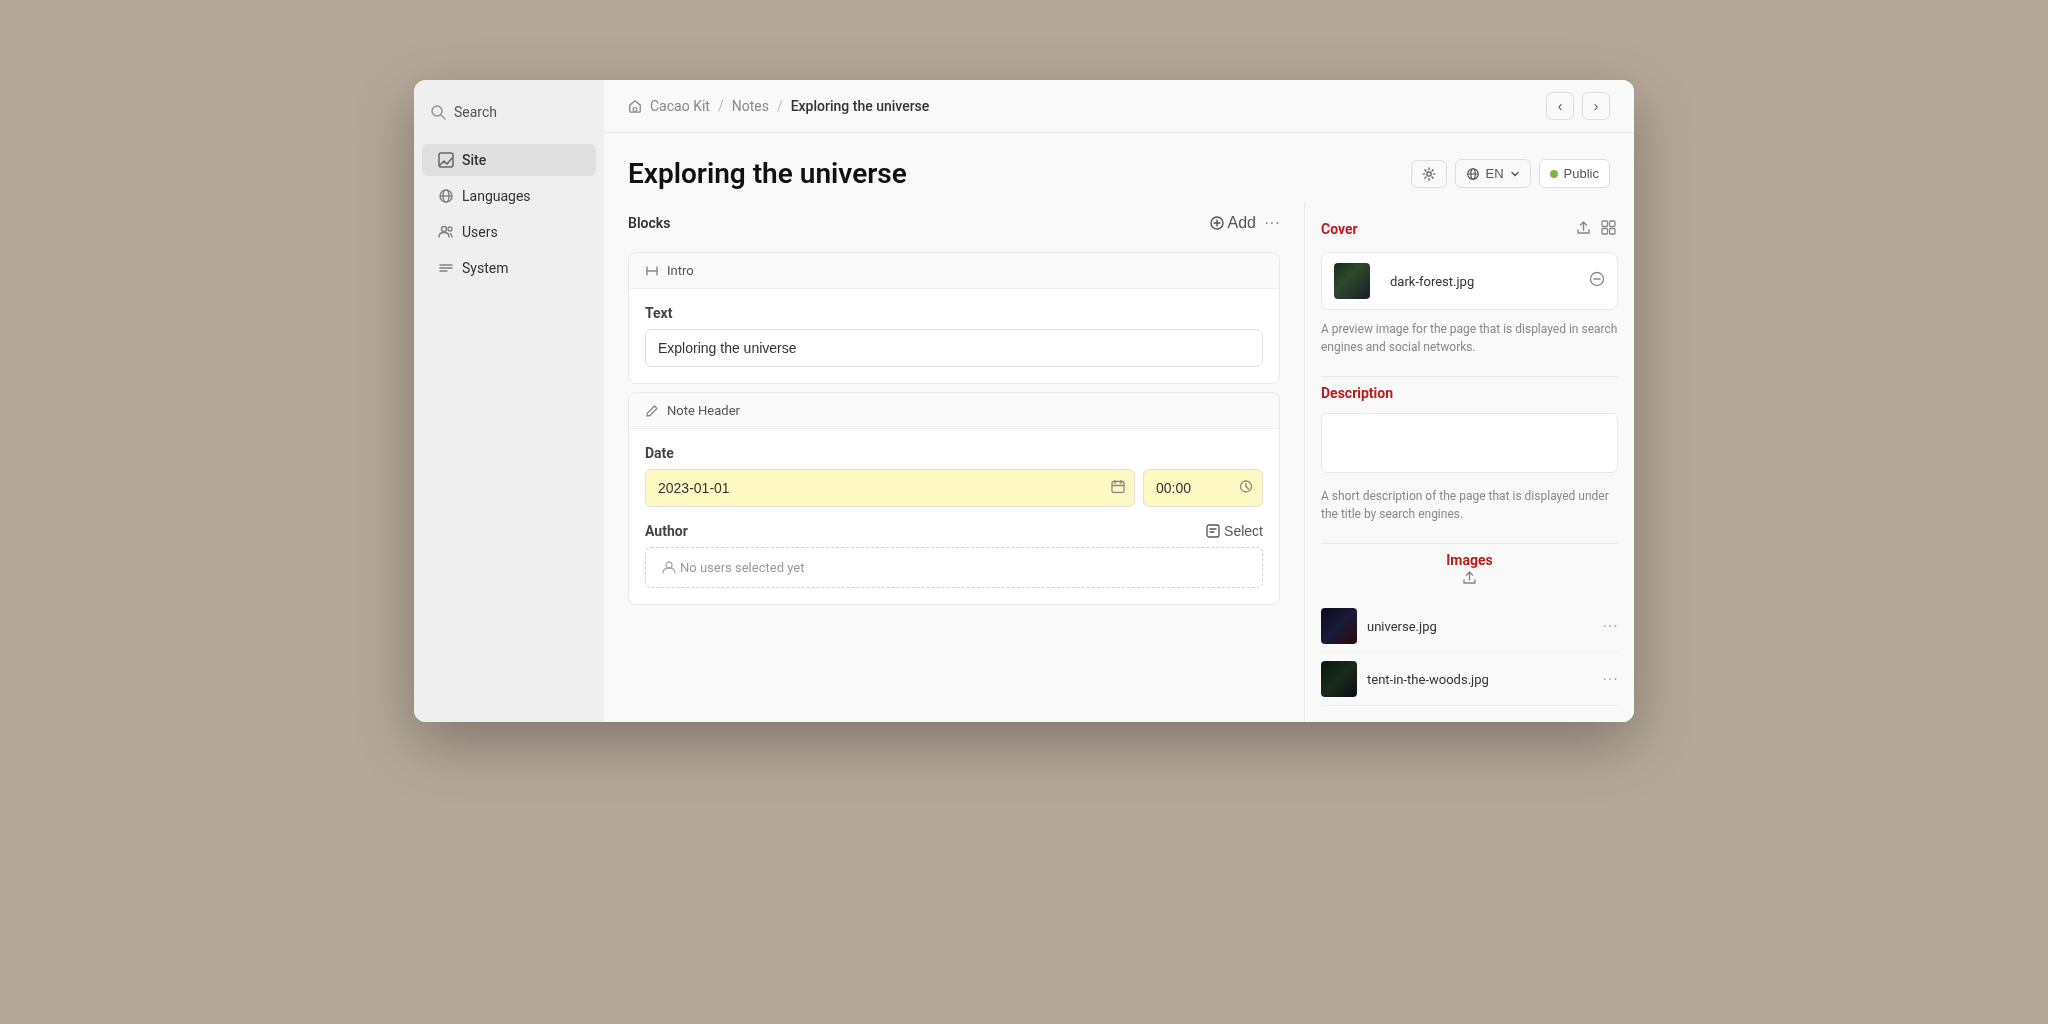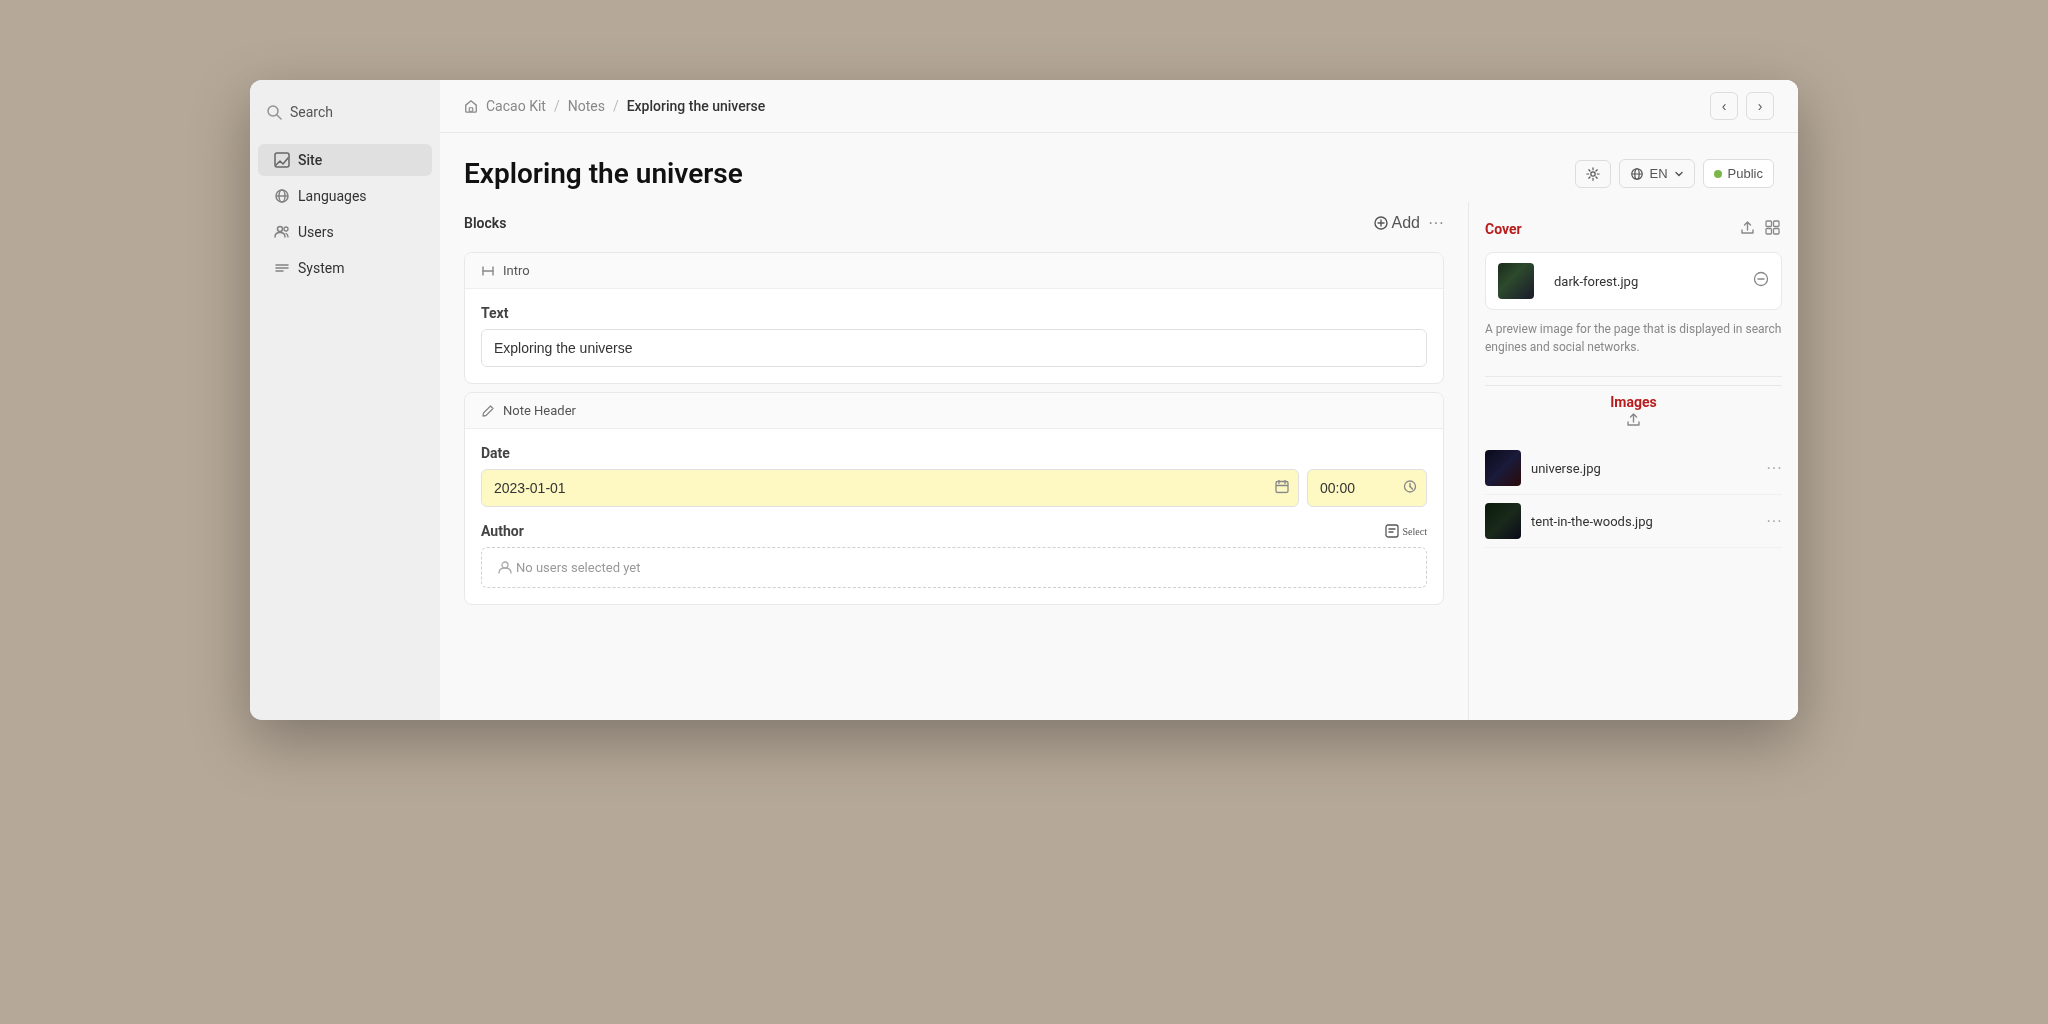--- a/index.html
+++ b/index.html
@@ -6,21 +6,21 @@
     body {
       background-color: #b5a898;
       font-family: -apple-system, BlinkMacSystemFont, 'Segoe UI', Roboto, sans-serif;
       min-height: 100vh;
       display: flex;
       align-items: flex-start;
       justify-content: center;
       padding: 80px 0 0 0;
     }
     .app-window {
-      width: 1548px;
+      width: 1220px;
       background: #f5f5f5;
       border-radius: 12px;
       overflow: hidden;
       display: flex;
       box-shadow: 0 20px 60px rgba(0,0,0,0.3);
       min-height: 640px;
     }
     
     .sidebar {
       width: 190px;
@@ -261,24 +261,23 @@
       align-items: center;
       justify-content: space-between;
       margin-bottom: 8px;
     }
     .author-select-btn {
       display: flex;
       align-items: center;
       gap: 4px;
       background: none;
       border: none;
-      font-size: 10px;
+      font-size: 14px;
       color: #555;
       cursor: pointer;
-      font-family: Liberation Serif, serif;
     }
     .no-users-box {
       border: 1.5px dashed #d0d0d0;
       border-radius: 6px;
       padding: 12px 16px;
       display: flex;
       align-items: flex-start;
       gap: 4px;
       color: #999;
       font-size: 13px;
@@ -646,20 +645,27 @@
                 <circle cx="8" cy="8" r="6.5" stroke="#888" stroke-width="1.3"></circle>
                 <line x1="5" y1="8" x2="11" y2="8" stroke="#888" stroke-width="1.5" stroke-linecap="round"></line>
               </svg>
             </button>
           </div>
           <p class="rs-description">A preview image for the page that is displayed in search engines and social networks.</p>
         </div>
 
         <hr class="divider">
 
+        <div class="rs-section">
+          <div class="rs-section-header">
+            <span class="rs-section-title">Description</span>
+          </div>
+          <textarea class="desc-textarea" placeholder="" style=""></textarea>
+          <p class="rs-description">A short description of the page that is displayed under the title by search engines.</p>
+        </div>
 
         <hr class="divider">
 
         <div class="images-section">
           <div class="images-header">
             <span class="rs-section-title">Images</span>
             <button class="rs-icon-btn">
               <svg width="15" height="15" viewBox="0 0 15 15" fill="none">
                 <path d="M2 10v3h11v-3M7.5 2v8M4.5 5l3-3 3 3" stroke="#888" stroke-width="1.4" stroke-linecap="round" stroke-linejoin="round"></path>
               </svg>

